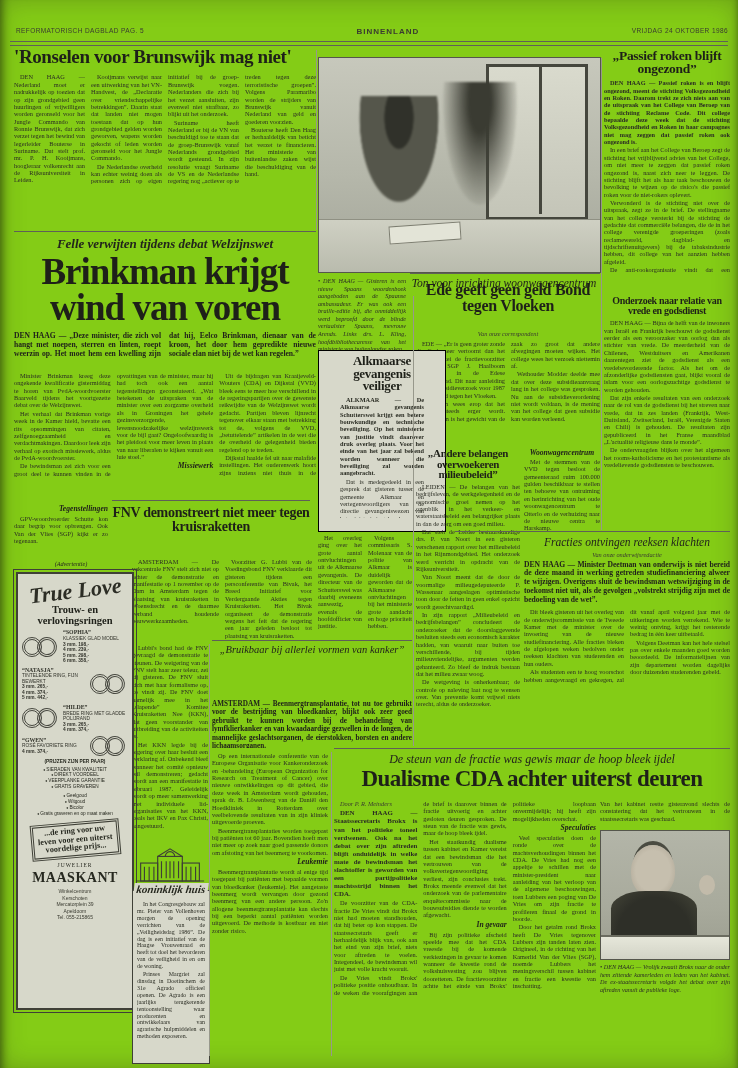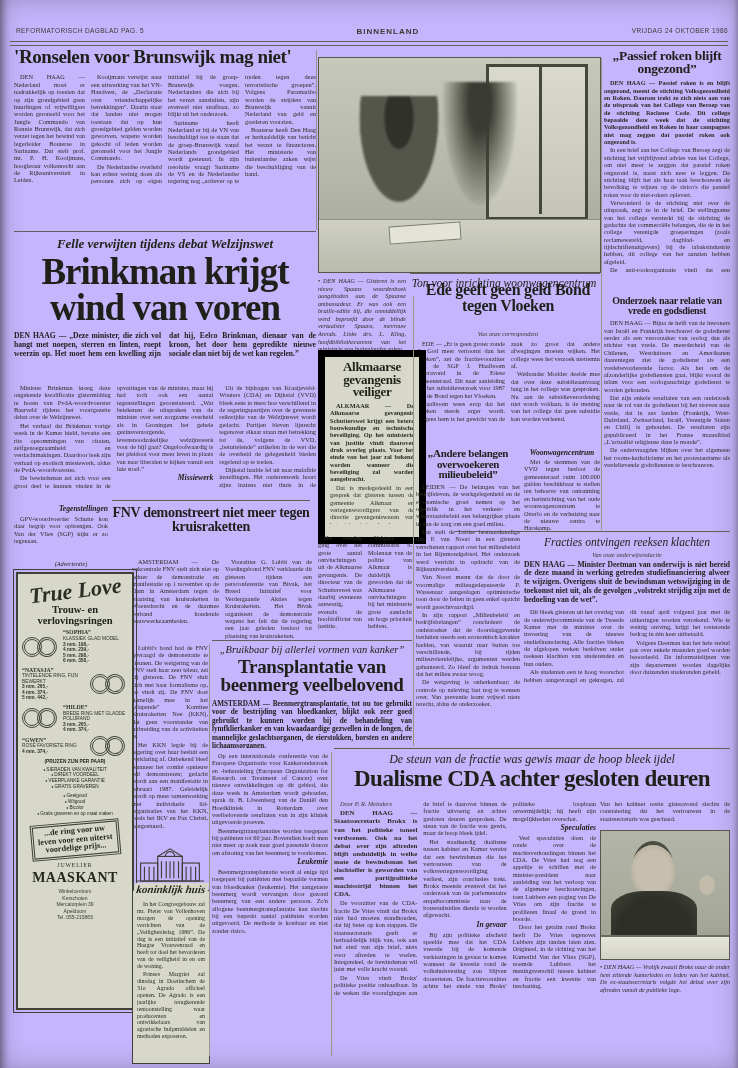--- a/index.html
+++ b/index.html
@@ -1,16 +1,16 @@
 <!DOCTYPE html>
 <html lang="nl"><head>
 <meta charset="utf-8">
 <style>
   html,body{margin:0;padding:0;background:#8e8f85;}
-  .page{position:relative;width:738px;height:1068px;margin:0 auto;background:#c4b5fd;
+  .page{position:relative;width:738px;height:1068px;margin:0 auto;background:#84cc16;
         color:#26281f;font-family:"Liberation Serif","DejaVu Serif",serif;overflow:hidden;
         box-shadow:inset 0 0 26px rgba(40,40,30,.28), inset 10px 0 8px -8px rgba(0,0,0,.5), inset -6px 0 6px -6px rgba(0,0,0,.4);}
   .abs{position:absolute;}
   .hr{position:absolute;height:1px;background:#5f6057;}
   .hr2{position:absolute;height:3px;border-top:1px solid #5f6057;border-bottom:1px solid #5f6057;}
   .vr{position:absolute;width:1px;background:#97988b;}
   .hdr{position:absolute;top:27px;left:16px;right:10px;font-family:"Liberation Sans",sans-serif;
        font-size:6.5px;letter-spacing:.4px;color:#3a3b31;display:flex;justify-content:space-between;}
   .hdr .c{font-size:8px;font-weight:bold;letter-spacing:1px;}
   .hl{font-weight:bold;color:#1e2019;line-height:.97;text-align:center;letter-spacing:-.3px;}
@@ -19,21 +19,21 @@
   .byline{font-style:italic;font-size:6.3px;text-align:center;color:#3a3b31;}
   .lead{font-weight:bold;font-size:7.6px;line-height:1.18;text-align:justify;color:#20221b;}
   .body{font-size:6.3px;line-height:1.17;text-align:justify;overflow:hidden;hyphens:auto;color:#2b2d24;}
   .bp{margin:0 0 1px;text-indent:6px;}
   .cols2{column-count:2;column-gap:6px;}
   .cols3{column-count:3;column-gap:6px;}
   .cols4{column-count:4;column-gap:6px;}
   .sub{font-weight:bold;font-style:italic;font-size:7.6px;text-align:right;margin:2px 0 1px;color:#20221b;}
   .sub.ctr{text-align:center;}
   .cap{font-style:italic;font-size:6.2px;line-height:1.22;text-align:justify;color:#2b2d24;}
-  .boxed{border:7px solid #000000;padding:4px 5px;background:#d7d8ca;}
+  .boxed{border:1px solid #000000;padding:4px 21px;background:#d7d8ca;}
   
   .photo{border:1px solid #55564c;overflow:hidden;}
   .ph1{background:linear-gradient(180deg,#c7c8bc 0%,#b5b7aa 55%,#a3a599 100%);}
   .ph1 .win{position:absolute;top:6px;right:12px;width:96px;height:150px;border:3px solid #45463d;background:linear-gradient(#d9dacd,#c4c5b8);}
   .ph1 .winbar{position:absolute;top:6px;width:3px;height:150px;background:#45463d;}
   .ph1 .fig1{position:absolute;left:34px;top:38px;width:92px;height:120px;background:radial-gradient(ellipse at 50% 18%,#30312a 0 22%,#55564b 23% 60%,transparent 61%);filter:blur(1px);}
   .ph1 .fig2{position:absolute;left:118px;top:24px;width:86px;height:140px;background:radial-gradient(ellipse at 50% 14%,#3a3b32 0 18%,#62635724 60%,transparent 61%);filter:blur(1px);}
   .ph1 .desk{position:absolute;left:0;bottom:0;width:100%;height:52px;background:linear-gradient(#cfd0c3,#b9bbad);border-top:1px solid #8f9083;}
   .ph1 .book{position:absolute;left:70px;bottom:30px;width:70px;height:16px;background:#e3e4d7;border:1px solid #7c7d70;transform:rotate(-4deg);}
   .ph2{background:linear-gradient(180deg,#b3b5a8 0%,#a8aa9c 60%,#9b9d8f 100%);}
@@ -180,21 +180,21 @@
       </div>
   </div>
 
   <div class="hr" style="top:231px;left:14px;width:302px"></div>
   <div class="abs kick b" style="left:14px;top:237px;width:302px;font-size:13px">Felle verwijten tijdens debat Welzijnswet</div>
   <div class="abs hl" style="left:14px;top:254px;width:302px;font-size:37px;letter-spacing:-1px">
     <span>Brinkman krijgt</span><br>
     <span>wind van voren</span>
   </div>
   <div class="abs lead cols2" style="left:14px;top:332px;width:302px;height:56px;column-count:2;column-gap:8px;overflow:hidden">DEN HAAG — „Deze minister, die zich vol hangt met noepen, sterren en linten, roept weerzin op. Het moet hem een kwelling zijn dat hij, Eelco Brinkman, dienaar van de kroon, het door hem gepredikte nieuwe sociale elan niet bij de wet kan regelen.”</div>
-  <div class="abs body cols3" style="left:14px;top:384px;width:302px;height:108px">
+  <div class="abs body cols3" style="left:14px;top:372px;width:302px;height:108px">
     <p class="bp">Minister Brinkman kreeg deze ongekende kwalificatie gistermiddag te horen van PvdA-woordvoerster Baarveld tijdens het voortgezette debat over de Welzijnswet.</p>
     <p class="bp">Het verhaal dat Brinkman vorige week in de Kamer hield, bevatte een rits opsommingen van citaten, zelfgenoegzaamheid en verdachtmakingen. Daardoor leek zijn verhaal op exotisch missiewerk, aldus de PvdA-woordvoerster.</p>
     <p class="bp">De bewindsman zei zich voor een groot deel te kunnen vinden in de opvattingen van de minister, maar hij had toch ook een aantal tegenstellingen geconstateerd. „Wat betekenen de uitspraken van de minister over een zorgzame overheid als in Groningen het gehele gezinsverzorgende, levensnoodzakelijke welzijnswerk voor de bijl gaat? Ongeloofwaardig is het pleidooi voor meer leven in plaats van naar liberalen te kijken vanuit een luie stoel.”</p>
     <div class="sub">Missiewerk</div>
     <p class="bp">Uit de bijdragen van Kraaijeveld-Wouters (CDA) en Dijkstal (VVD) bleek eens te meer hoe verschillend in de regeringspartijen over de gewenste reikwijdte van de Welzijnswet wordt gedacht. Partijen bleven lijnrecht tegenover elkaar staan met betrekking tot de, volgens de VVD, „betuttelende” artikelen in de wet die de overheid de gelegenheid bieden regelend op te treden.</p>
     <p class="bp">Dijkstal haalde fel uit naar malafide instellingen. Het ouderenwerk hoort zijns inziens niet thuis in de Welzijnswet. Er moet een goed ouderenbeleid gevoerd worden in het kader van de Wet op de Bejaardenoorden.</p>
   </div>
   <div class="abs body" style="left:14px;top:503px;width:94px;height:56px">
     <div class="sub">Tegenstellingen</div>
     <p class="bp">GPV-woordvoerder Schutte kon daar begrip voor opbrengen. Ook Van der Vlies (SGP) kijkt er zo tegenaan.</p>
@@ -309,32 +309,31 @@
   <div class="abs royalbox" style="left:132px;top:890px;width:68px;height:158px">
     <div class="royal-title"><span>koninklijk huis</span></div>
     <div class="body" style="height:142px;font-size:5.9px">
         <p class="bp">In het Congresgebouw zal mr. Pieter van Vollenhoven morgen de opening verrichten van de „Veiligheidsdag 1986”. De dag is een initiatief van de Haagse Vrouwenraad en heeft tot doel het bevorderen van de veiligheid in en om de woning.</p>
         <p class="bp">Prinses Margriet zal dinsdag in Doetinchem de 31e Agrado officieel openen. De Agrado is een jaarlijks terugkerende tentoonstelling waar producenten en ontwikkelaars van agrarische hulpmiddelen en methoden exposeren.</p>
       </div>
   </div>
 
   <div class="hr" style="top:640px;left:212px;width:200px"></div>
   <div class="abs kick" style="left:212px;top:645px;width:200px;font-size:10.5px">„Bruikbaar bij allerlei vormen van kanker”</div>
-  <div class="abs hl" style="left:212px;top:658px;width:200px;font-size:19px">Transplantatie van beenmerg veelbelovend</div>
   <div class="abs lead" style="left:212px;top:700px;width:200px;height:48px;overflow:hidden;font-size:7.2px">AMSTERDAM — Beenmergtransplantatie, tot nu toe gebruikt voor de bestrijding van bloedkanker, blijkt ook zeer goed gebruikt te kunnen worden bij de behandeling van lymfklierkanker en van kwaadaardige gezwellen in de longen, de mannelijke geslachtsorganen, de eierstokken, borsten en andere lichaamsorganen.</div>
   <div class="abs body" style="left:212px;top:752px;width:116px;height:194px">
     <p class="bp">Op een internationale conferentie van de Europese Organisatie voor Kankeronderzoek en -behandeling (European Organization for Research on Treatment of Cancer) over nieuwe ontwikkelingen op dit gebied, die deze week in Amsterdam wordt gehouden, sprak dr. B. Löwenberg van de Daniël den Hoedkliniek in Rotterdam over veelbelovende resultaten van in zijn kliniek uitgevoerde proeven.</p>
     <p class="bp">Beenmergtransplantaties worden toegepast bij patiënten tot 60 jaar. Bovendien hoeft men niet meer op zoek naar goed passende donors om afstoting van het beenmerg te voorkomen.</p>
     <div class="sub">Leukemie</div>
     <p class="bp">Beenmergtransplantatie wordt al enige tijd toegepast bij patiënten met bepaalde vormen van bloedkanker (leukemie). Het aangetaste beenmerg wordt vervangen door gezond beenmerg van een andere persoon. Zo'n allogene beenmergtransplantatie kan slechts bij een beperkt aantal patiënten worden uitgevoerd. De methode is kostbaar en niet zonder risico.</p>
   </div>
 
   <div class="hr" style="top:748px;left:334px;width:396px"></div>
   <div class="abs kick" style="left:334px;top:753px;width:396px;font-size:12px">De steun van de fractie was gewis maar de hoop bleek ijdel</div>
-  <div class="abs hl" style="left:334px;top:768px;width:396px;font-size:23px;white-space:nowrap;letter-spacing:-.5px">Dualisme CDA achter gesloten deuren</div>
+  <div class="abs hl" style="left:334px;top:768px;width:396px;font-size:23px;white-space:nowrap;letter-spacing:-.5px">Dualisme CDA achter uiterst deuren</div>
   <div class="abs body cols3" style="left:334px;top:800px;width:262px;height:256px">
     <div class="byline" style="text-align:left;margin:0 0 2px 6px">Door P. R. Meinders</div>
     <p class="bp" style="font-weight:bold;font-size:6.9px">DEN HAAG — Staatssecretaris Brokx is van het politieke toneel verdwenen. Ook na het debat over zijn aftreden blijft onduidelijk in welke mate de bewindsman het slachtoffer is geworden van een partijpolitieke machtsstrijd binnen het CDA.</p>
     <p class="bp">De voorzitter van de CDA-fractie De Vries vindt dat Brokx niet had moeten standhouden, dat hij beter op kon stappen. De staatssecretaris geeft er herhaaldelijk blijk van, ook aan het eind van zijn brief, niets voor aftreden te voelen. Integendeel, de bewindsman wil juist met volle kracht vooruit.</p>
     <p class="bp">De Vries vindt Brokx' politieke positie onhoudbaar. In de weken die voorafgingen aan de brief is daarover binnen de fractie uitvoerig en achter gesloten deuren gesproken. De steun van de fractie was gewis, maar de hoop bleek ijdel.</p>
     <p class="bp">Het staatkundig dualisme tussen kabinet en Kamer vereist dat een bewindsman die het vertrouwen van de volksvertegenwoordiging verliest, zijn conclusies trekt. Brokx meende evenwel dat het onderzoek van de parlementaire enquêtecommissie naar de bouwsubsidies diende te worden afgewacht.</p>
     <div class="sub">In gevaar</div>
     <p class="bp">Bij zijn politieke afscheid speelde mee dat het CDA vreesde bij de komende verkiezingen in gevaar te komen wanneer de kwestie rond de volkshuisvesting zou blijven dooretteren. De fractievoorzitter achtte het einde van Brokx' politieke loopbaan onvermijdelijk; hij heeft zijn mogelijkheden overschat.</p>
     <div class="sub">Speculaties</div>
     <p class="bp">Veel speculaties doen de ronde over de machtsverhoudingen binnen het CDA. De Vries had nog een appeltje te schillen met de minister-president naar aanleiding van het verloop van de algemene beschouwingen, toen Lubbers een poging van De Vries om zijn fractie te profileren finaal de grond in boorde.</p>

